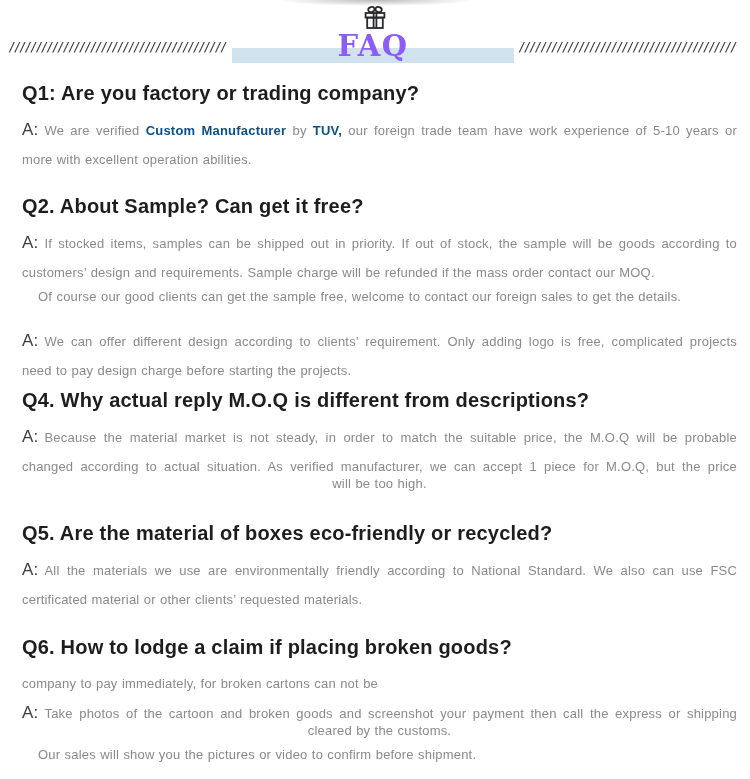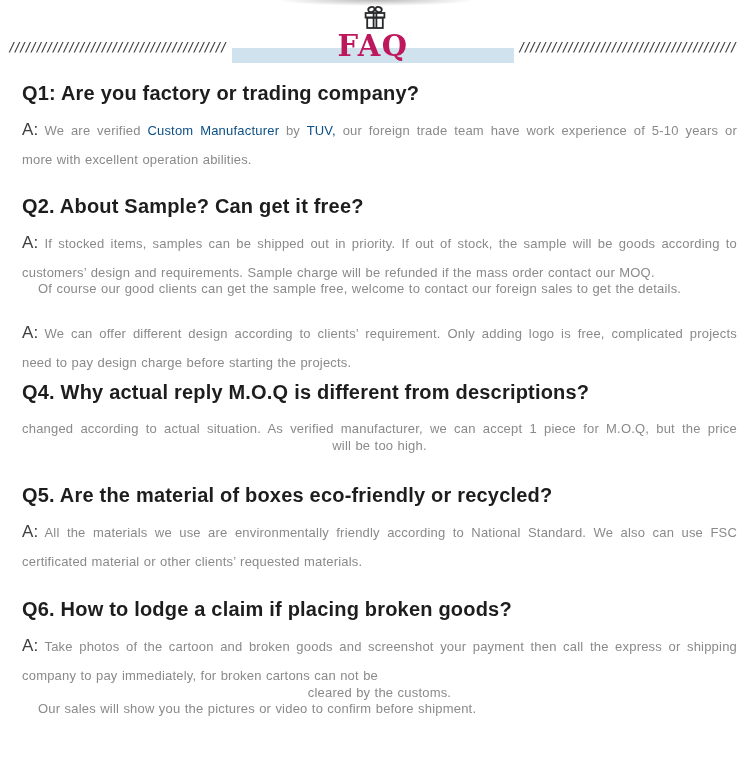--- a/index.html
+++ b/index.html
@@ -25,48 +25,48 @@
     font-family: "DejaVu Sans Mono", monospace; font-size: 13px; line-height: 15px;
     letter-spacing: -2.4px; color: #3d3d3d;
   }
   .hatch-left  { left: 8px;   width: 225px; }
   .hatch-right { left: 518px; width: 228px; }
   .page-title {
     position: absolute; left: 0; right: 4px; top: 30px; margin: 0;
     text-align: center;
     font-family: "DejaVu Serif", "Liberation Serif", serif;
     font-size: 29px; line-height: 32px; font-weight: 700;
-    color: #be185d; letter-spacing: 1.5px;
+    color: #8b5cf6; letter-spacing: 1.5px;
   }
 
   
   main { padding: 13px 13px 0 22px; }
   .faq-item + .faq-item { margin-top: 28px; }
   #faq-list .faq-item:nth-child(4) { margin-top: 11px; }
   #faq-list .faq-item:nth-child(5) { margin-top: 31px; }
   #faq-list .faq-item:nth-child(6) { margin-top: 29px; }
 
   .question {
     margin: 0; font-size: 20px; line-height: 20px; font-weight: 700;
     color: #1d1d1d; letter-spacing: .2px;
   }
   .answer { margin-top: 19px; }
   .line {
     font-size: 13px; line-height: 16px; color: #8a8a8a; letter-spacing: .2px;
     word-spacing: .5px;
   }
   .line + .line { margin-top: 13px; }
-  .line.medium  { margin-top: 0; }
+  .line.medium  { margin-top: 8px; }
   .line.tight   { margin-top: 1px; text-align: center; }
   .line.indent  { padding-left: 16px; }
   .line.justify { text-align: justify; text-align-last: justify; }
   .a-prefix {
     font-size: 17px; line-height: 16px; color: #3f3f3f; margin-right: 6px;
   }
-  .seg.brand { color: #0d4f87; font-weight: 400; }
+  .seg.brand { color: #0d4f87; font-weight: 700; }
 </style>
 </head>
 <body>
 
 <header>
   <div class="top-shadow"></div>
   <div class="gift">
     <svg width="28" height="28" viewBox="0 0 28 28" fill="none" stroke="#26282b" stroke-width="1.8">
       <ellipse cx="10.4" cy="5.6" rx="3.2" ry="2.5" transform="rotate(-18 10.4 5.6)"></ellipse>
       <ellipse cx="17.6" cy="5.6" rx="3.2" ry="2.5" transform="rotate(18 17.6 5.6)"></ellipse>
@@ -100,33 +100,34 @@
     </section>
     <section class="faq-item">
       <div class="answer">
         <div class="line justify"><span class="a-prefix">A:</span><span class="seg plain">We can offer different design according to clients’ requirement. Only adding logo is free, complicated projects</span></div>
         <div class="line"><span class="seg plain">need to pay design charge before starting the projects.</span></div>
       </div>
     </section>
     <section class="faq-item">
       <h2 class="question">Q4. Why actual reply M.O.Q is different from descriptions?</h2>
       <div class="answer">
+        <div class="line justify"><span class="a-prefix">A:</span><span class="seg plain">Because the material market is not steady, in order to match the suitable price, the M.O.Q will be probable</span></div>
         <div class="line justify"><span class="seg plain">changed according to actual situation. As verified manufacturer, we can accept 1 piece for M.O.Q, but the price</span></div>
         <div class="line tight"><span class="seg plain">will be too high.</span></div>
       </div>
     </section>
     <section class="faq-item">
       <h2 class="question">Q5. Are the material of boxes eco-friendly or recycled?</h2>
       <div class="answer">
         <div class="line justify"><span class="a-prefix">A:</span><span class="seg plain">All the materials we use are environmentally friendly according to National Standard. We also can use FSC</span></div>
         <div class="line"><span class="seg plain">certificated material or other clients’ requested materials.</span></div>
       </div>
     </section>
     <section class="faq-item">
       <h2 class="question">Q6. How to lodge a claim if placing broken goods?</h2>
       <div class="answer">
+        <div class="line"><span class="seg plain">company to pay immediately, for broken cartons can not be</span></div>
         <div class="line justify"><span class="a-prefix">A:</span><span class="seg plain">Take photos of the cartoon and broken goods and screenshot your payment then call the express or shipping</span></div>
-        <div class="line"><span class="seg plain">company to pay immediately, for broken cartons can not be</span></div>
         <div class="line tight"><span class="seg plain">cleared by the customs.</span></div>
         <div class="line medium indent"><span class="seg plain">Our sales will show you the pictures or video to confirm before shipment.</span></div>
       </div>
     </section>
   </main>
 
 </body></html>

